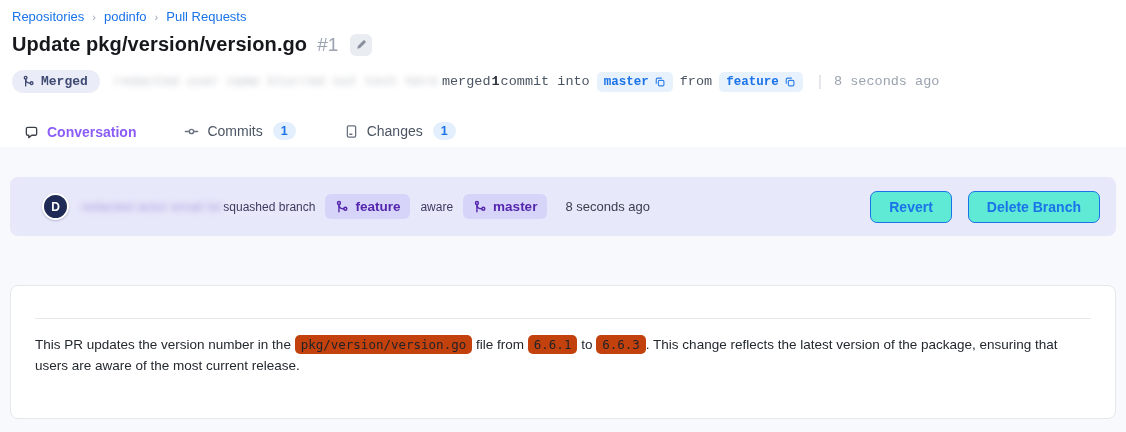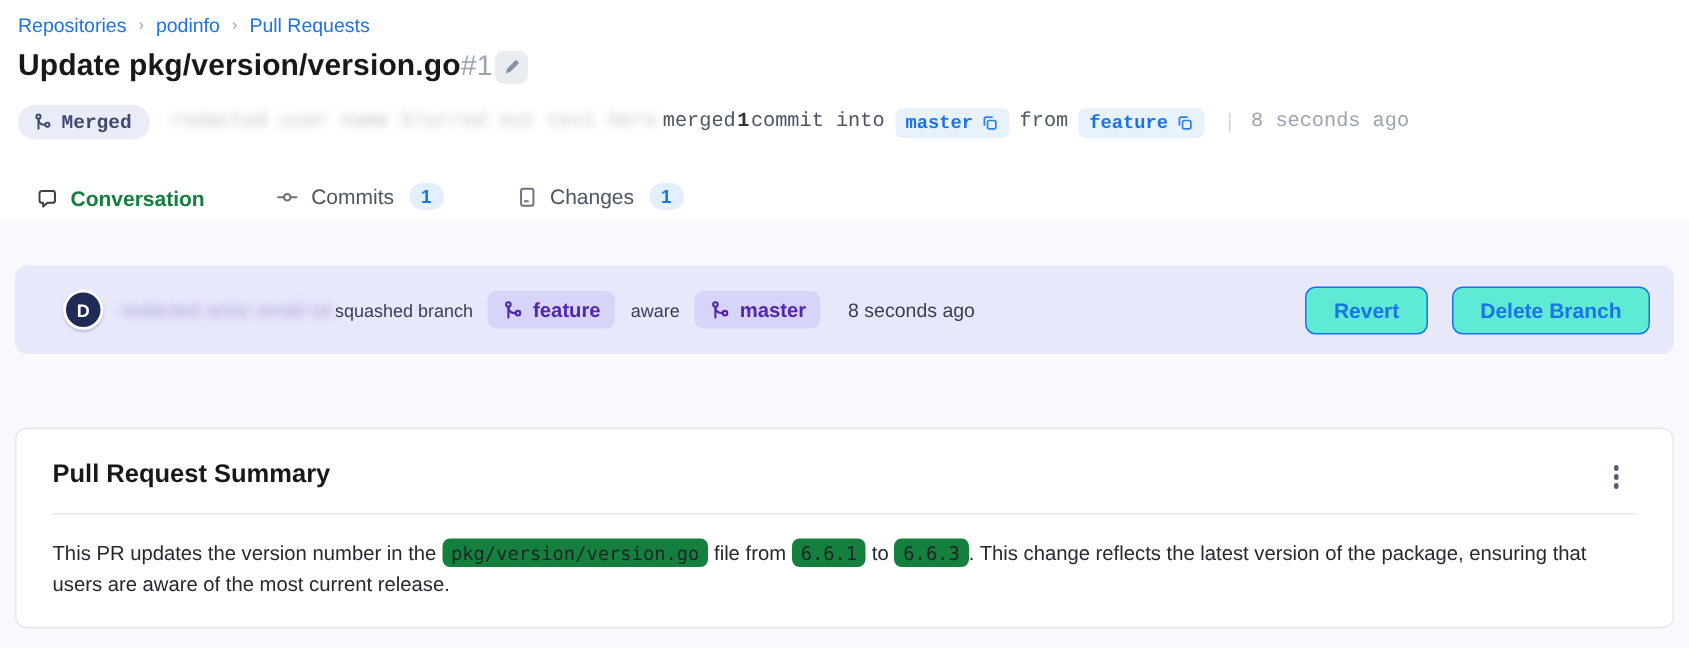--- a/index.html
+++ b/index.html
@@ -11,21 +11,21 @@
     overflow: hidden;
   }
   .page { position: relative; width: 1126px; height: 432px; }
 
   
   .top { background: #ffffff; padding: 9px 12px 0 12px; }
   .breadcrumb { display: flex; align-items: center; gap: 8px; font-size: 13px; }
   .breadcrumb a { color: #1a73e8; text-decoration: none; cursor: pointer; }
   .crumb-sep { color: #9aa3af; font-size: 11px; }
 
-  .title-row { display: flex; align-items: center; margin-top: 9px; }
+  .title-row { display: flex; align-items: center; gap: 10px; margin-top: 9px; }
   .pr-title { font-size: 20px; font-weight: bold; color: #17181c; letter-spacing: .1px; }
   .pr-number { font-size: 19px; color: #9aa3af; font-weight: 400; }
   .edit-btn {
     width: 22px; height: 22px; background: #e9ecf1; border: none; border-radius: 6px;
     display: inline-flex; align-items: center; justify-content: center; cursor: pointer; margin-left: 2px;
   }
 
   .merge-row { display: flex; align-items: center; margin-top: 13px; font-size: 13.5px; color: #4b5563; height: 25px; font-family: Liberation Mono, monospace; }
   .status-badge {
     display: inline-flex; align-items: center; gap: 6px;
@@ -45,21 +45,21 @@
   .time-grey { color: #9aa3af; }
 
   
   .tabbar { display: flex; align-items: flex-end; margin-top: 20px; border-bottom: 1px solid #dfe2e6; padding-left: 2px; }
   .tab {
     display: inline-flex; align-items: center; gap: 8px;
     font-size: 14px; color: #4b5563; padding: 8px 10px 12px 10px; margin-right: 28px;
     cursor: pointer; border-bottom: 3px solid transparent; margin-bottom: -1px; position: relative;
   }
   .tab .ticon { color: #6a7280; display: inline-flex; }
-  .tab.active { color: #15803d; font-weight: bold; border-bottom-color: #1a73e8; }
+  .tab.active { color: #8b5cf6; font-weight: bold; border-bottom-color: #1a73e8; }
   .tab.active .ticon { color: #3b4149; }
   .count-pill {
     background: #e3effc; color: #1a73e8; font-size: 12.5px; font-weight: bold;
     border-radius: 10px; padding: 2px 8px; margin-left: 2px;
   }
 
   
   .content { position: absolute; left: 0; top: 147px; width: 1126px; height: 285px; background: #f8f9fd; }
 
   
@@ -95,21 +95,21 @@
     padding: 20px 24px 0 24px;
   }
   .card-head { display: flex; align-items: flex-start; justify-content: space-between; }
   .card-title { font-size: 17px; font-weight: bold; color: #17181c; }
   .kebab { display: flex; flex-direction: column; gap: 2.5px; padding: 4px 6px; cursor: pointer; margin-right: 6px; }
   .kebab span { width: 3.5px; height: 3.5px; border-radius: 50%; background: #555c69; }
   .card-rule { border: none; border-top: 1px solid #e6e8ec; margin: 12px 0 0 0; }
   .card-body { margin-top: 15px; font-size: 13.5px; line-height: 21px; color: #24292f; padding-right: 30px; }
   .code {
     font-family: "DejaVu Sans Mono", monospace; font-size: 12.5px;
-    background: #15803d; border-radius: 5px; padding: 2px 6px; color: #1f2328;
+    background: #c2410c; border-radius: 5px; padding: 2px 6px; color: #1f2328;
   }
   svg { display: block; }
 </style>
 </head>
 <body>
 
 <div class="page">
 
   <div class="top">
 
@@ -233,28 +233,20 @@
         </span>
         <span>master</span>
       </span>
       <span class="banner-time">8 seconds ago</span>
       <span class="banner-spacer"></span>
       <button class="outline-btn">Revert</button>
       <button class="outline-btn">Delete Branch</button>
     </div>
 
     <div class="card">
-      <div class="card-head">
-        <span class="card-title">Pull Request Summary</span>
-        <span class="kebab">
-            <span></span>
-            <span></span>
-            <span></span>
-          </span>
-      </div>
       <hr class="card-rule">
       <p class="card-body">
         <span>This PR updates the version number in the</span>
         <span class="code">pkg/version/version.go</span>
         <span>file from</span>
         <span class="code">6.6.1</span>
         <span>to</span>
         <span class="code">6.6.3</span><span>. This change reflects the latest version of the package, ensuring that users are aware of the most current release.</span>
       </p>
     </div>

